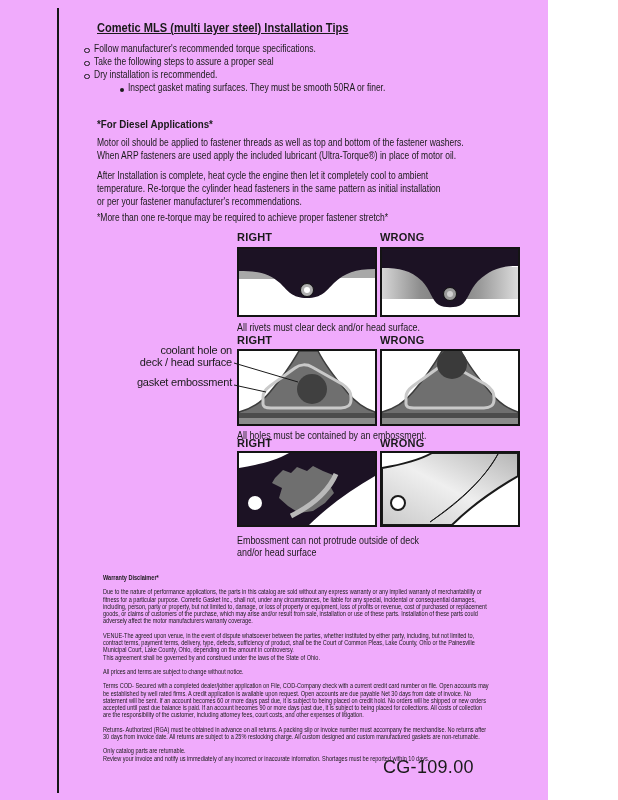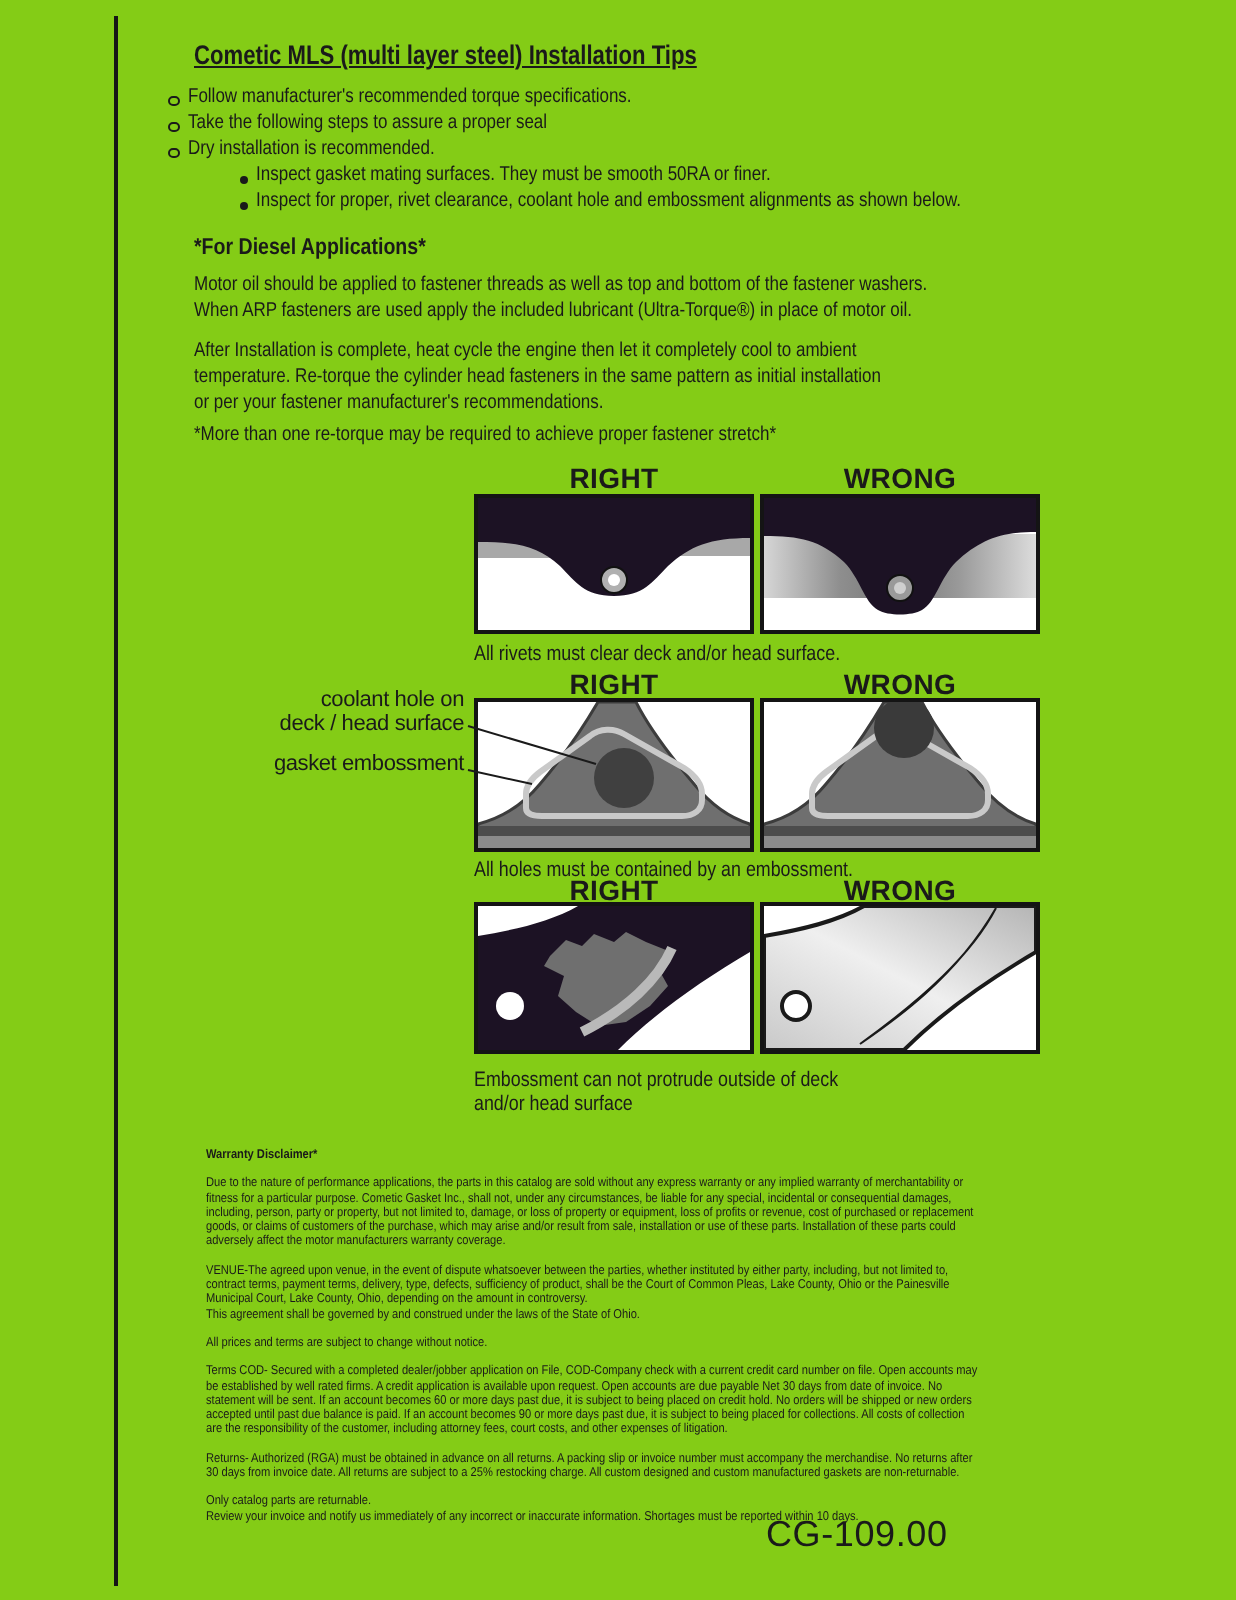--- a/index.html
+++ b/index.html
@@ -1,36 +1,36 @@
 <!DOCTYPE html>
 <html><head>
 <meta charset="utf-8">
 <style>
   html,body{margin:0;padding:0;background:#ffffff;}
-  .page{position:relative;width:618px;height:800px;background:#84cc16;overflow:hidden;
+  .page{position:relative;width:548px;height:800px;background:#f0abfc;overflow:hidden;
         font-family:"Liberation Sans", sans-serif;color:#1a1a1a;}
   .vrule{position:absolute;left:57px;top:8px;width:2px;height:785px;background:#161616;}
   .cond{transform:scaleX(0.85);transform-origin:0 0;white-space:pre-line;}
 
   .title{position:absolute;left:97px;top:20px;font-size:13.5px;font-weight:bold;
          text-decoration:underline;white-space:nowrap;transform:scaleX(0.82);transform-origin:0 0;}
 
   .tips{position:absolute;left:84px;top:42px;font-size:10px;font-weight:500;line-height:13px;}
   .tiprow{display:flex;align-items:center;}
   .mk-o{flex:none;width:3.5px;height:3.5px;border:1px solid #1a1a1a;border-radius:50%;margin:4px 4px 0 0;}
   .mk-f{flex:none;width:4px;height:4px;background:#1a1a1a;border-radius:50%;margin:4px 4px 0 0;}
   .indent{margin-left:36px;}
   .tiprow span.txt{white-space:nowrap;transform:scaleX(0.85);transform-origin:0 0;display:inline-block;}
 
   .h2{position:absolute;left:97px;top:118px;font-size:11.5px;font-weight:bold;white-space:nowrap;
       transform:scaleX(0.85);transform-origin:0 0;}
   .para{position:absolute;left:97px;font-size:10px;font-weight:500;line-height:13px;}
   .p1{top:136px;} .p2{top:169px;} .p3{top:211px;}
 
-  .dg-label{position:absolute;width:140px;text-align:center;font-size:14px;font-weight:600;letter-spacing:.2px;}
+  .dg-label{position:absolute;width:140px;font-size:11px;font-weight:600;letter-spacing:.2px;}
   .panel{position:absolute;width:136px;border:2px solid #141414;background:#fff;line-height:0;}
   .panel svg{display:block;}
   .caption{position:absolute;left:237px;font-size:10.5px;font-weight:500;line-height:12px;}
   .lbl-small{position:absolute;width:116px;text-align:right;font-size:11px;font-weight:500;
              line-height:11.5px;letter-spacing:-0.2px;}
   .overlay{position:absolute;left:0;top:0;pointer-events:none;}
 
   .legal{position:absolute;left:103px;top:574px;width:460px;font-size:6.4px;line-height:7.3px;
          transform:scaleX(0.87);transform-origin:0 0;}
   .legal .lh{font-weight:bold;margin:0 0 7px 0;}
@@ -55,24 +55,20 @@
       <span class="mk-o"></span>
       <span class="txt">Take the following steps to assure a proper seal</span>
     </div>
     <div class="tiprow">
       <span class="mk-o"></span>
       <span class="txt">Dry installation is recommended.</span>
     </div>
     <div class="tiprow indent">
       <span class="mk-f"></span>
       <span class="txt">Inspect gasket mating surfaces.  They must be smooth 50RA or finer.</span>
-    </div>
-    <div class="tiprow indent">
-      <span class="mk-f"></span>
-      <span class="txt">Inspect for proper, rivet clearance, coolant hole and embossment alignments as shown below.</span>
     </div>
   </div>
 
   <div class="h2">*For Diesel Applications*</div>
   <div class="para p1 cond">Motor oil should be applied to fastener threads as well as top and bottom of the fastener washers.
 When ARP fasteners are used apply the included lubricant (Ultra-Torque®) in place of motor oil.</div>
   <div class="para p2 cond">After Installation is complete, heat cycle the engine then let it completely cool to ambient
 temperature. Re-torque the cylinder head fasteners in the same pattern as initial installation
 or per your fastener manufacturer's recommendations.</div>
   <div class="para p3 cond">*More than one re-torque may be required to achieve proper fastener stretch*</div>

